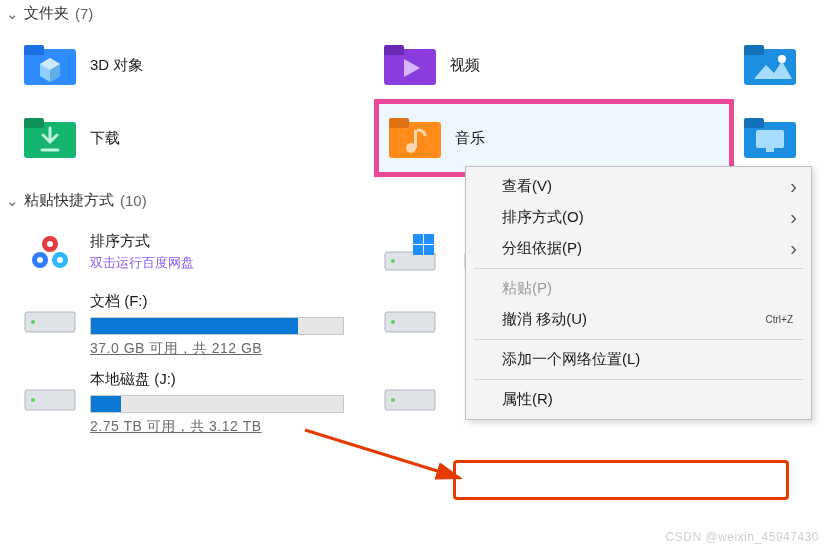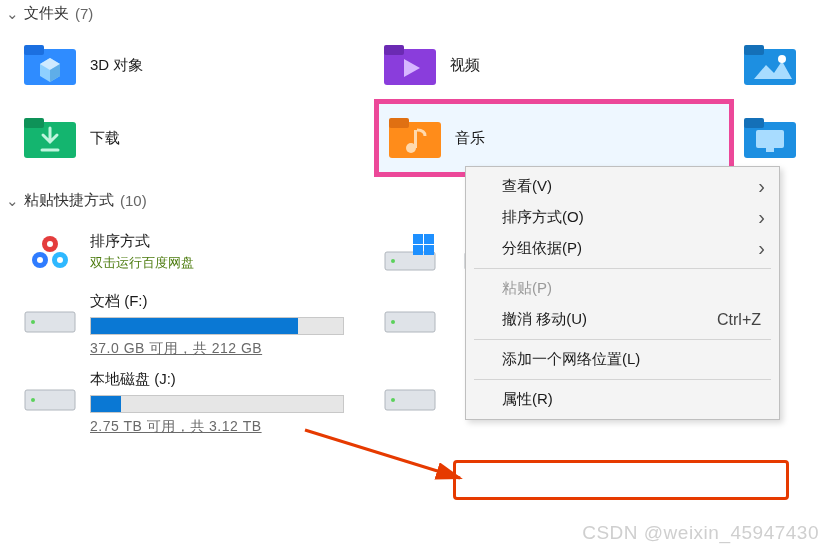--- a/index.html
+++ b/index.html
@@ -7,37 +7,37 @@
 .section-header { display: flex; align-items: center; gap: 6px; padding: 4px 6px; color: #333; cursor: pointer; }
 .chev { display: inline-block; width: 12px; text-align: center; color: #666; }
 .count { color: #666; }
 .grid { display: flex; flex-wrap: wrap; padding: 4px 0 10px 14px; }
 .item { display: flex; align-items: center; width: 360px; gap: 12px; padding: 6px 8px; cursor: pointer; }
 .item.partial { width: 70px; }
 .item.selected { border: 5px solid #ec4899; background: #cce8ff55; }
 .icon-box { width: 56px; height: 56px; display: flex; align-items: center; justify-content: center; flex-shrink: 0; }
 .item-text { display: flex; flex-direction: column; gap: 3px; }
 .label { font-size: 15px; }
-.sublabel { font-size: 13px; color: #4d7c0f; }
+.sublabel { font-size: 13px; color: #8b5cf6; }
 .drive-row { display: flex; align-items: flex-start; gap: 12px; padding: 6px 8px; width: 360px; }
 .drive-icon { width: 56px; height: 48px; display:flex; align-items:center; justify-content:center; flex-shrink:0; }
 .drive-info { flex: 1; min-width: 0; }
 .bar { width: 254px; height: 18px; background: #e6e6e6; border: 1px solid #c8c8c8; margin: 6px 0 4px; position: relative; }
 .bar::after { content: ""; position: absolute; left: 0; top: 0; bottom: 0; width: var(--fill, 0%); background: #0a78d4; }
 .usage { font-size: 14px; color: #6a6a6a; letter-spacing: 0.5px; text-decoration: underline; }
 
-.context-menu { position: absolute; left: 465px; top: 166px; width: 315px; background: #f4f4f4; border: 1px solid #bfbfbf; box-shadow: 3px 3px 6px rgba(0,0,0,0.15); padding: 4px 0; font-size: 15px; }
+.context-menu { position: absolute; left: 465px; top: 166px; width: 347px; background: #f4f4f4; border: 1px solid #bfbfbf; box-shadow: 3px 3px 6px rgba(0,0,0,0.15); padding: 4px 0; font-size: 15px; }
 .menu-item { display: flex; align-items: center; padding: 6px 18px 6px 36px; cursor: pointer; position: relative; }
 .menu-item.disabled { color: #9a9a9a; cursor: default; }
-.menu-item .shortcut { margin-left: auto; color: #444; font-size: 16px; text-align: center; }
+.menu-item .shortcut { margin-left: auto; color: #444; font-size: 10px; text-align: center; }
 .menu-item.submenu::after { content: "›"; position: absolute; right: 14px; font-size: 20px; color: #555; }
 .menu-sep { height: 1px; background: #d4d4d4; margin: 4px 8px; }
 .highlight { position: absolute; left: 453px; top: 460px; width: 336px; height: 40px; border: 3px solid #e63a00; border-radius: 4px; pointer-events: none; }
 .arrow-svg { position: absolute; left: 300px; top: 420px; pointer-events: none; }
-.watermark { position: absolute; right: 12px; bottom: 6px; color: #cfcfcf; font-size: 19px; letter-spacing: 0.5px; }
+.watermark { position: absolute; right: 12px; bottom: 6px; color: #cfcfcf; font-size: 12px; letter-spacing: 0.5px; }
 </style>
 </head>
 <body>
 
 <div class="section-header">
   <span class="chev">⌄</span>
   <span>文件夹</span>
   <span class="count">(7)</span>
 </div>
 

